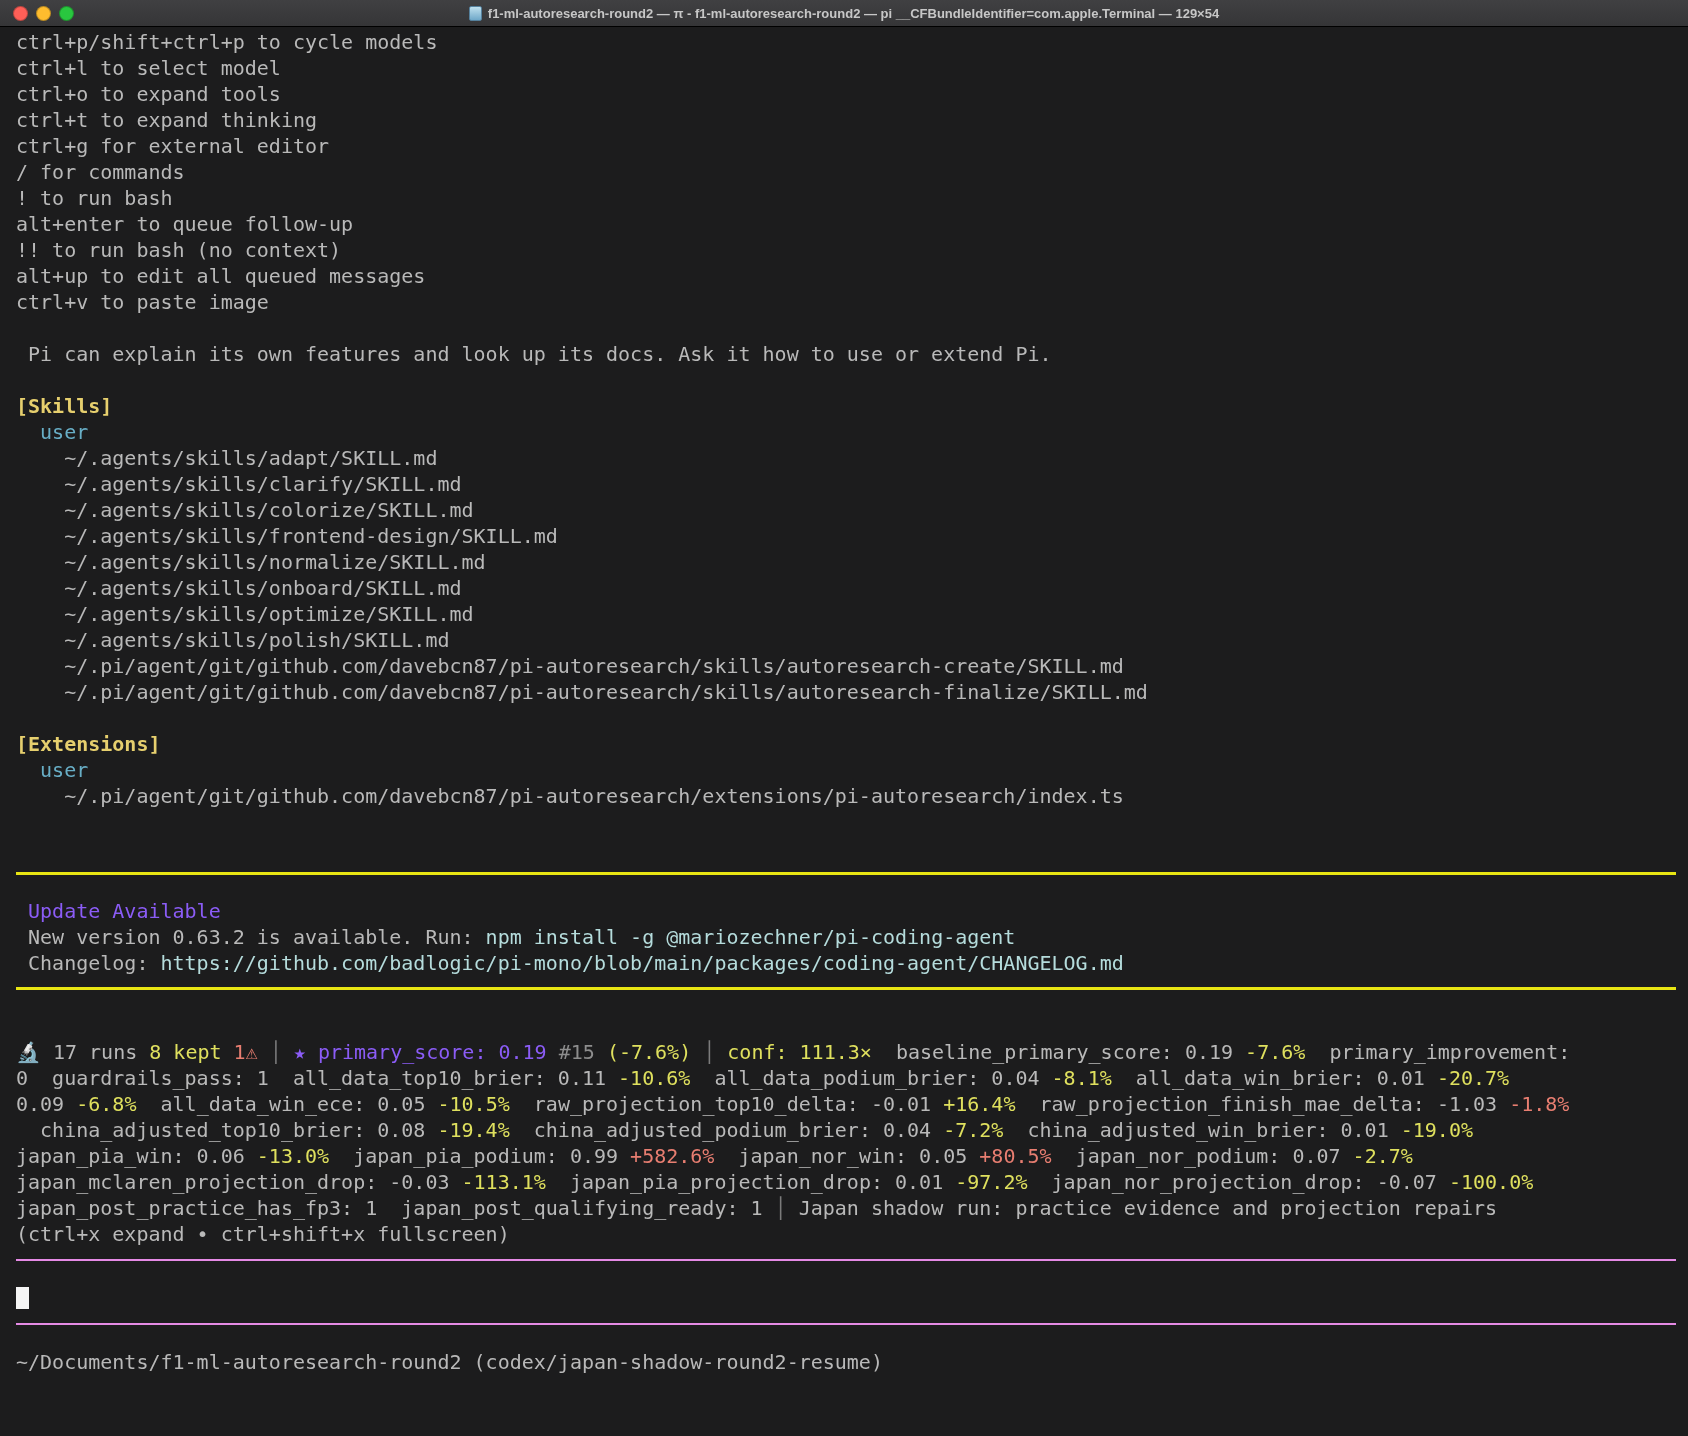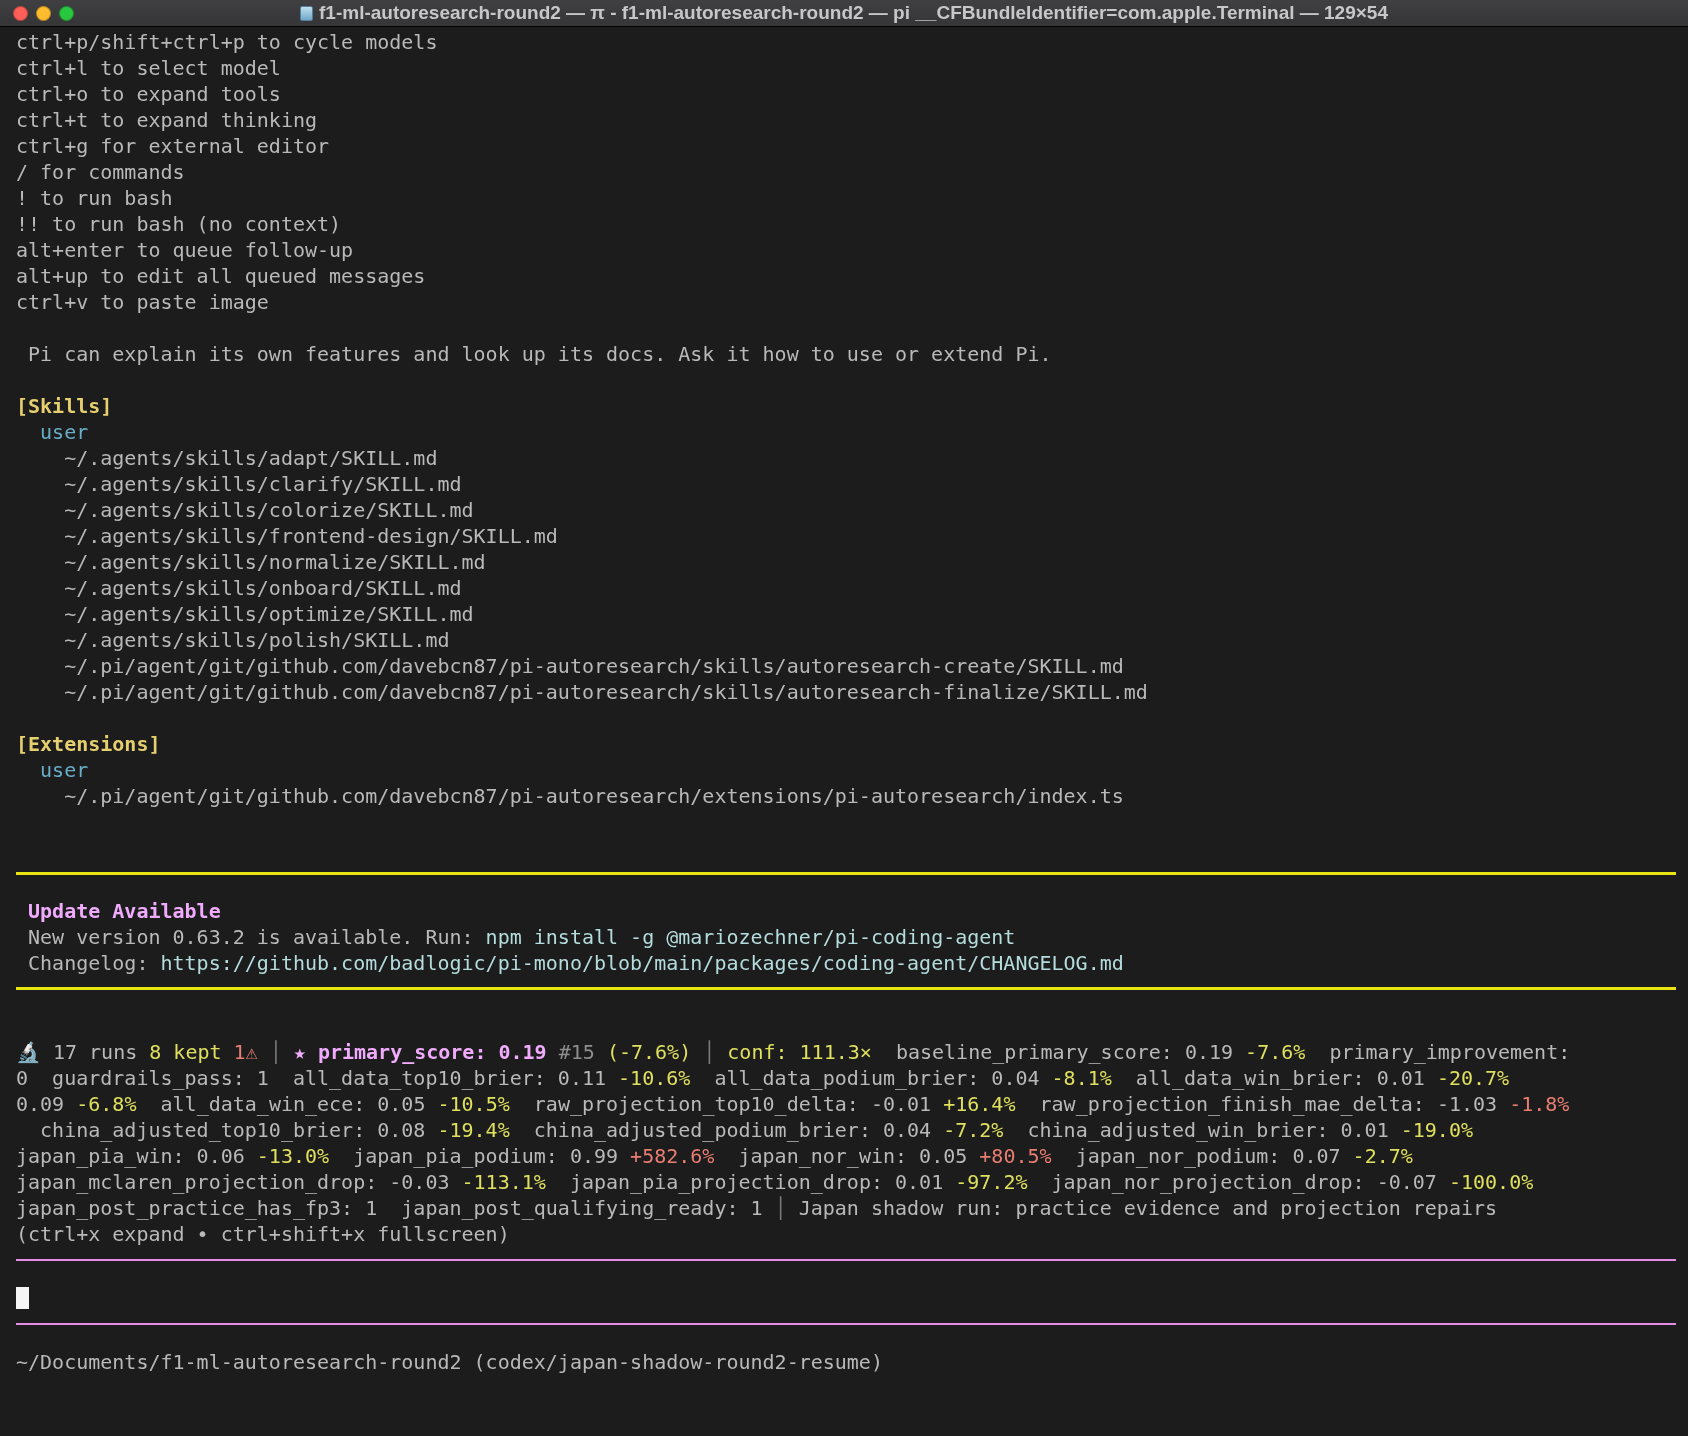--- a/index.html
+++ b/index.html
@@ -4,33 +4,33 @@
 <style>
   html,body{margin:0;padding:0;background:#1c1c1d;}
   body{width:1688px;height:1436px;overflow:hidden;font-family:"DejaVu Sans Mono",monospace;}
   
   .titlebar{height:26px;background:linear-gradient(#404042,#353537);border-bottom:1px solid #000;
     display:flex;align-items:center;position:relative;}
   .lights{position:absolute;left:13px;top:0;height:26px;display:flex;align-items:center;gap:8px;}
   .light{width:13px;height:13px;border-radius:50%;border:0.5px solid rgba(0,0,0,.25);}
   .light.red{background:#ff5f57}.light.yellow{background:#febc2e}.light.green{background:#29c73f}
   .title{margin:0 auto;display:flex;align-items:center;gap:6px;
-    font-family:"Liberation Sans",sans-serif;font-size:19px;font-weight:700;color:#c7c7c7;justify-content:flex-end;}
+    font-family:"Liberation Sans",sans-serif;font-size:13px;font-weight:700;color:#c7c7c7;justify-content:flex-end;}
   .doc-icon{display:inline-block;width:11px;height:13px;border-radius:2px;
     background:linear-gradient(#bfe0ee,#6fa8c9);border:1px solid #55809c;}
   
   .screen{padding:2px 12px 0 16px;font-size:20px;line-height:26px;}
   .row{height:26px;white-space:pre;}
   .fg{color:#b9b9b9}
   .dim{color:#8d8d8d}
   .sep{color:#7b7b7b}
   .hdr{color:#e6cf6e;font-weight:bold}
   .teal{color:#68aec6}
   .yel{color:#dfe05e}
-  .yelb{color:#f0abfc;font-weight:bold}
+  .yelb{color:#8b5cf6;font-weight:normal}
   .cyan{color:#b5dcdc}
   .red{color:#e87e71}
   .emoji{color:#b9b9b9}
   .rule-line{width:100%;}
   .rule-line.yellow{height:3px;background:#e8e513;margin-top:11px;}
   .rule-line.pink{height:2px;background:#e58ae5;margin-top:12px;}
   .cursor{display:inline-block;width:13px;height:22px;background:#f5f5f5;vertical-align:-4px;}
 </style>
 </head>
 <body>
@@ -48,22 +48,22 @@
 </div>
 
 <div class="screen">
     <div class="row"><span class="fg">ctrl+p/shift+ctrl+p to cycle models</span></div>
     <div class="row"><span class="fg">ctrl+l to select model</span></div>
     <div class="row"><span class="fg">ctrl+o to expand tools</span></div>
     <div class="row"><span class="fg">ctrl+t to expand thinking</span></div>
     <div class="row"><span class="fg">ctrl+g for external editor</span></div>
     <div class="row"><span class="fg">/ for commands</span></div>
     <div class="row"><span class="fg">! to run bash</span></div>
+    <div class="row"><span class="fg">alt+enter to queue follow-up</span></div>
     <div class="row"><span class="fg">!! to run bash (no context)</span></div>
-    <div class="row"><span class="fg">alt+enter to queue follow-up</span></div>
     <div class="row"><span class="fg">alt+up to edit all queued messages</span></div>
     <div class="row"><span class="fg">ctrl+v to paste image</span></div>
     <div class="row"></div>
     <div class="row"><span class="fg"> Pi can explain its own features and look up its docs. Ask it how to use or extend Pi.</span></div>
     <div class="row"></div>
     <div class="row"><span class="hdr">[Skills]</span></div>
     <div class="row"><span class="teal">  user</span></div>
     <div class="row"><span class="fg">    ~/.agents/skills/adapt/SKILL.md</span></div>
     <div class="row"><span class="fg">    ~/.agents/skills/clarify/SKILL.md</span></div>
     <div class="row"><span class="fg">    ~/.agents/skills/colorize/SKILL.md</span></div>

